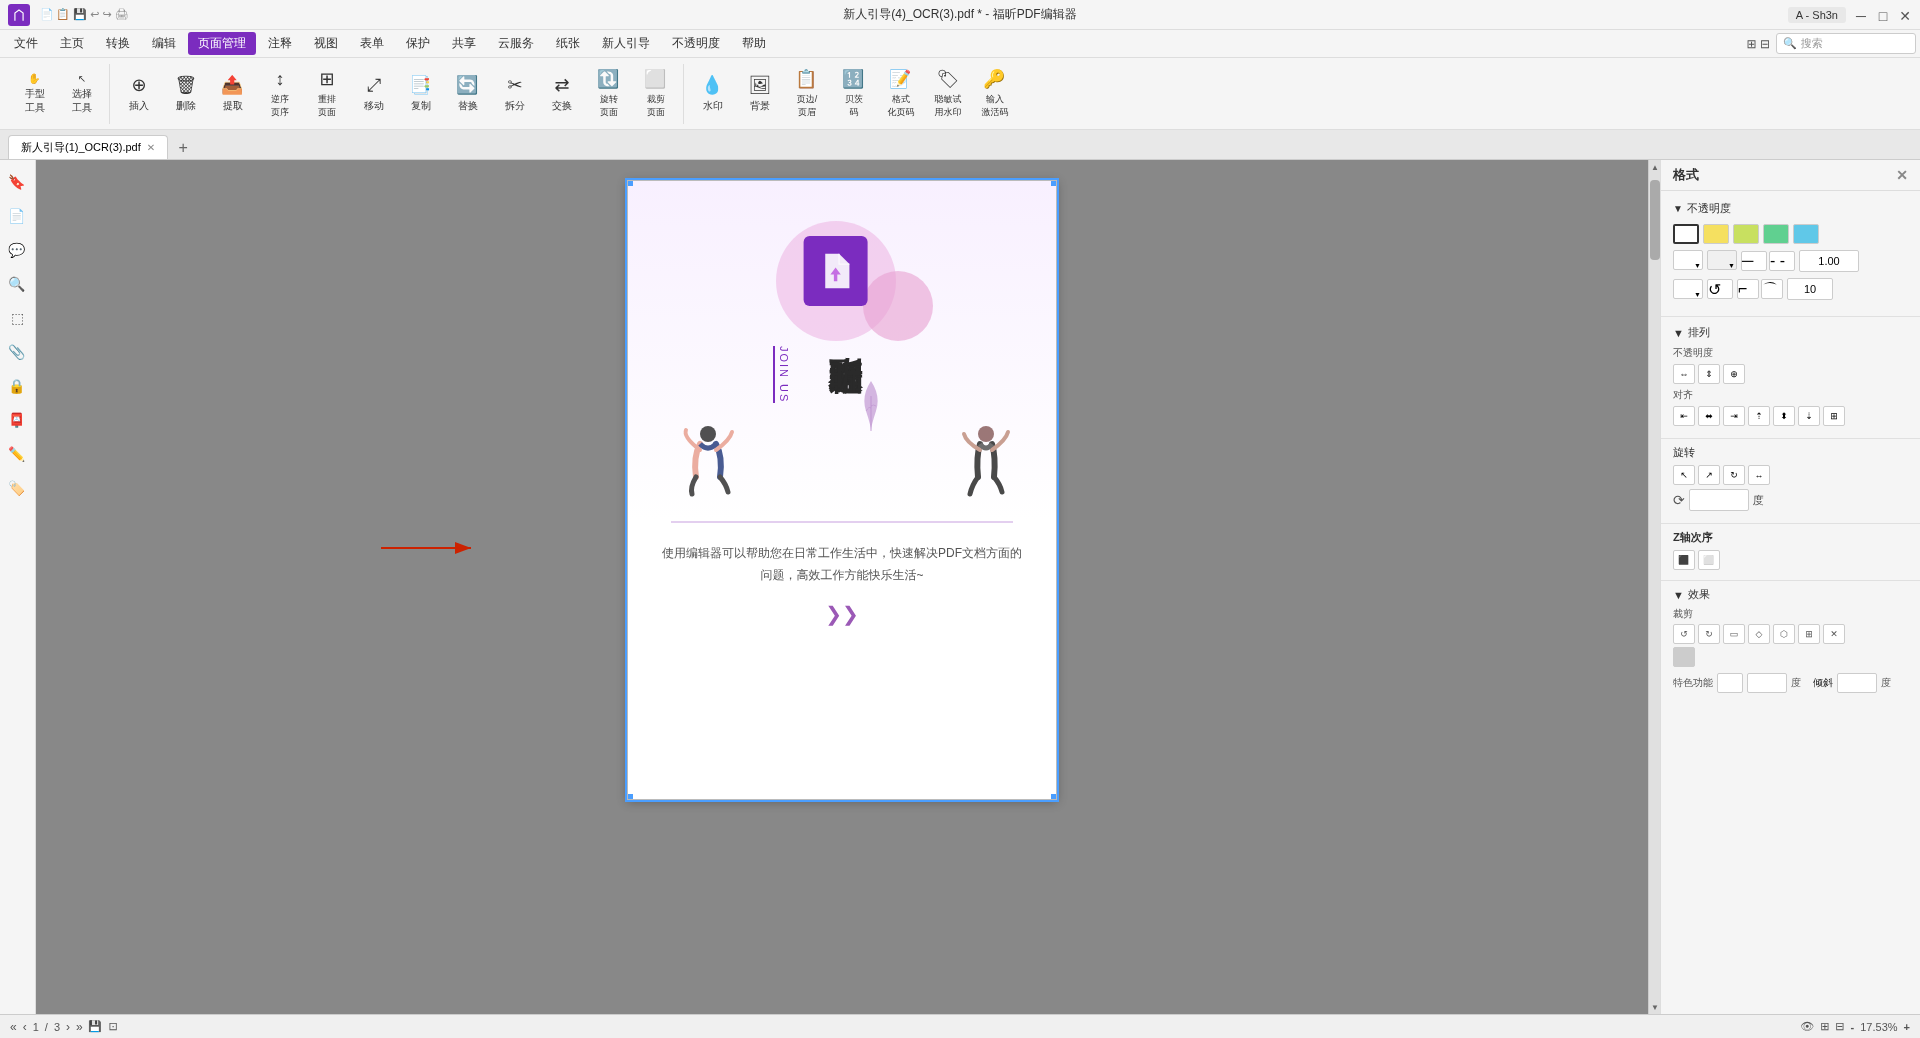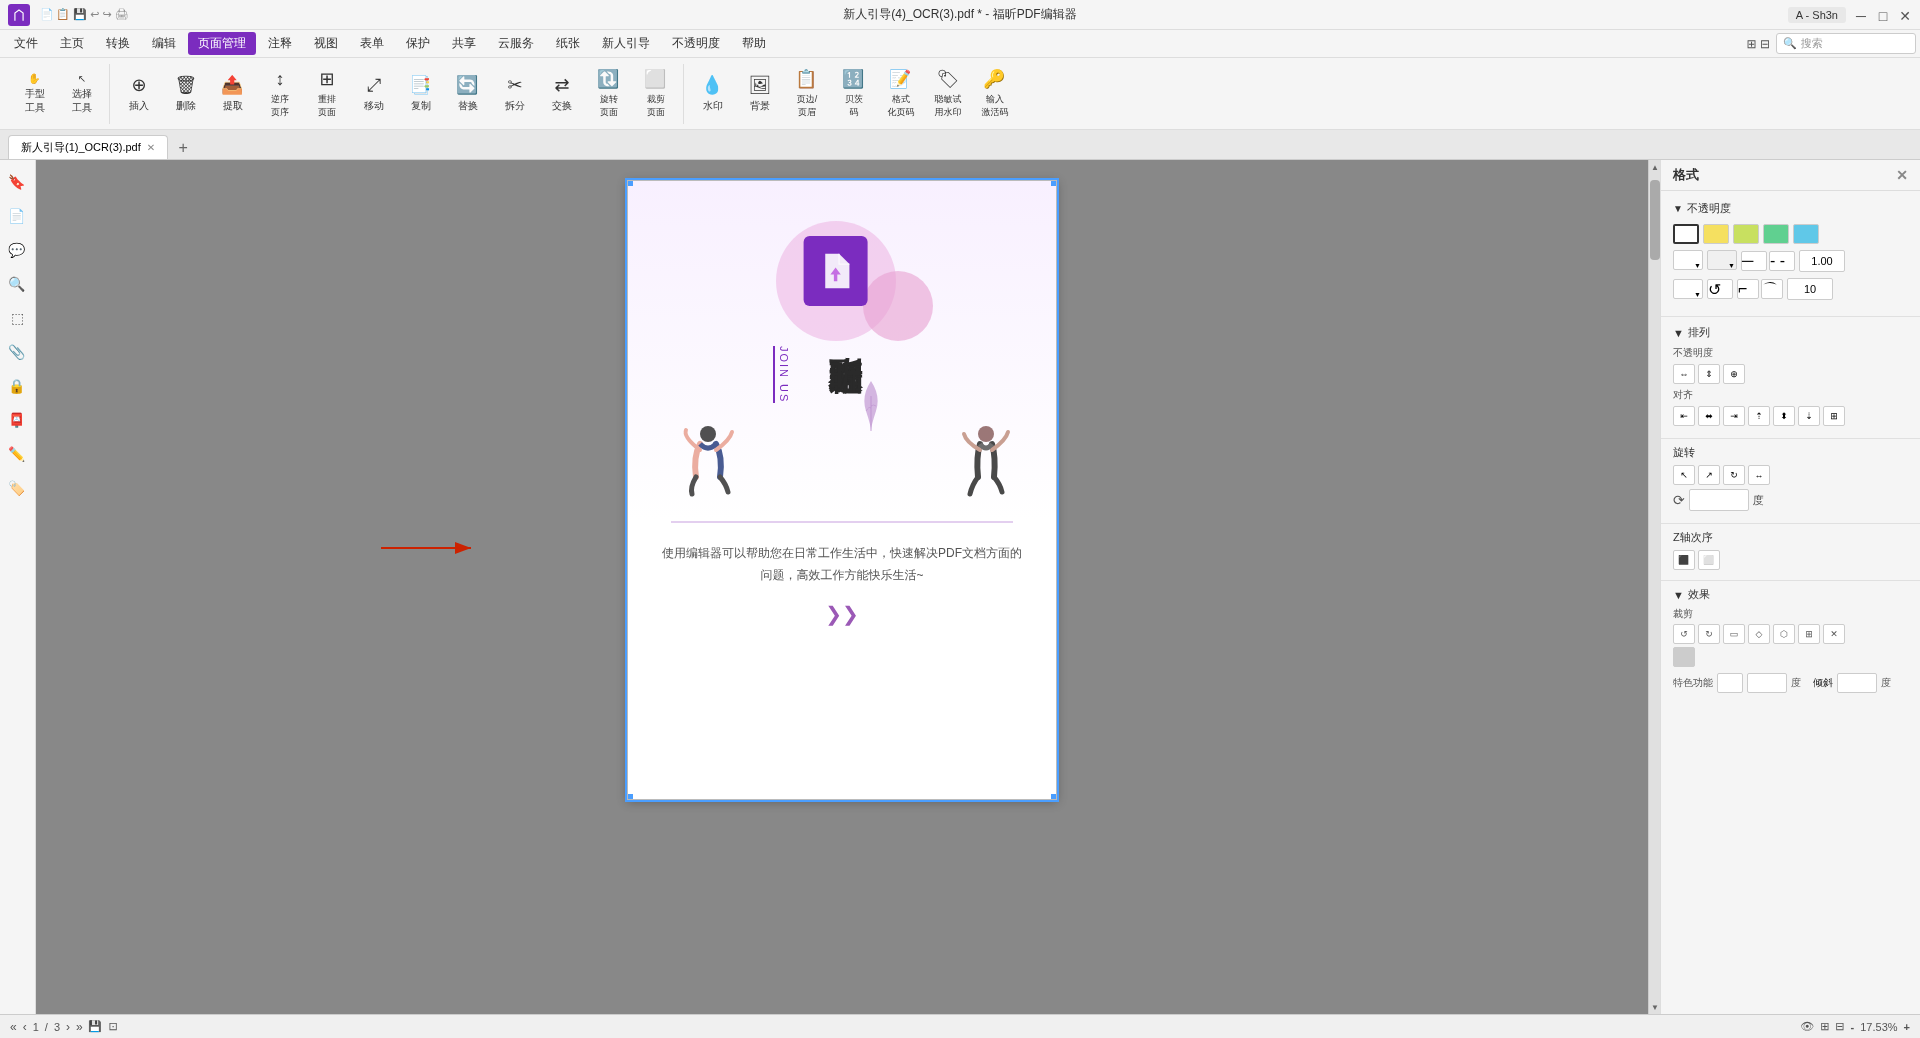--- a/index.html
+++ b/index.html
@@ -497,20 +497,21 @@
       border: 1px solid #ccc;
       border-radius: 2px;
       font-size: 10px;
       text-align: center;
       background: white;
     }
 
     .z-section {
       padding: 6px 12px;
       border-bottom: 1px solid #e0e0e0;
+      font-weight: bold;
     }
 
     
     .scroll-arrow {
       width: 12px; height: 12px;
       display: flex; align-items: center; justify-content: center;
       cursor: pointer; font-size: 9px; color: #666;
     }
   </style>
 </head>
@@ -808,21 +809,21 @@
         <div class="swatch" style="background:white; width:30px; position:relative;">
           <span style="position:absolute; right:1px; bottom:0; font-size:7px;">▼</span>
         </div>
         <div class="swatch" style="background:#f0f0f0; width:30px; position:relative;">
           <span style="position:absolute; right:1px; bottom:0; font-size:7px;">▼</span>
         </div>
         <div style="display:flex; align-items:center; gap:2px;">
           <div class="swatch" style="background:white; width:26px;">─</div>
           <div class="swatch" style="background:white; width:26px;">- -</div>
         </div>
-        <input class="prop-input" value="1.00" style="width: 46px;">
+        <input class="prop-input" value="1.00" style="width: 60px;">
       </div>
 
       <div class="prop-row">
         <div class="swatch" style="background:white; width:30px; position:relative;">
           <span style="position:absolute; right:1px; bottom:0; font-size:7px;">▼</span>
         </div>
         <div class="swatch" style="background:white; width:26px;">↺</div>
         <div style="display:flex; align-items:center; gap:2px;">
           <div class="swatch" style="background:white; width:22px;">⌐</div>
           <div class="swatch" style="background:white; width:22px;">⌒</div>

